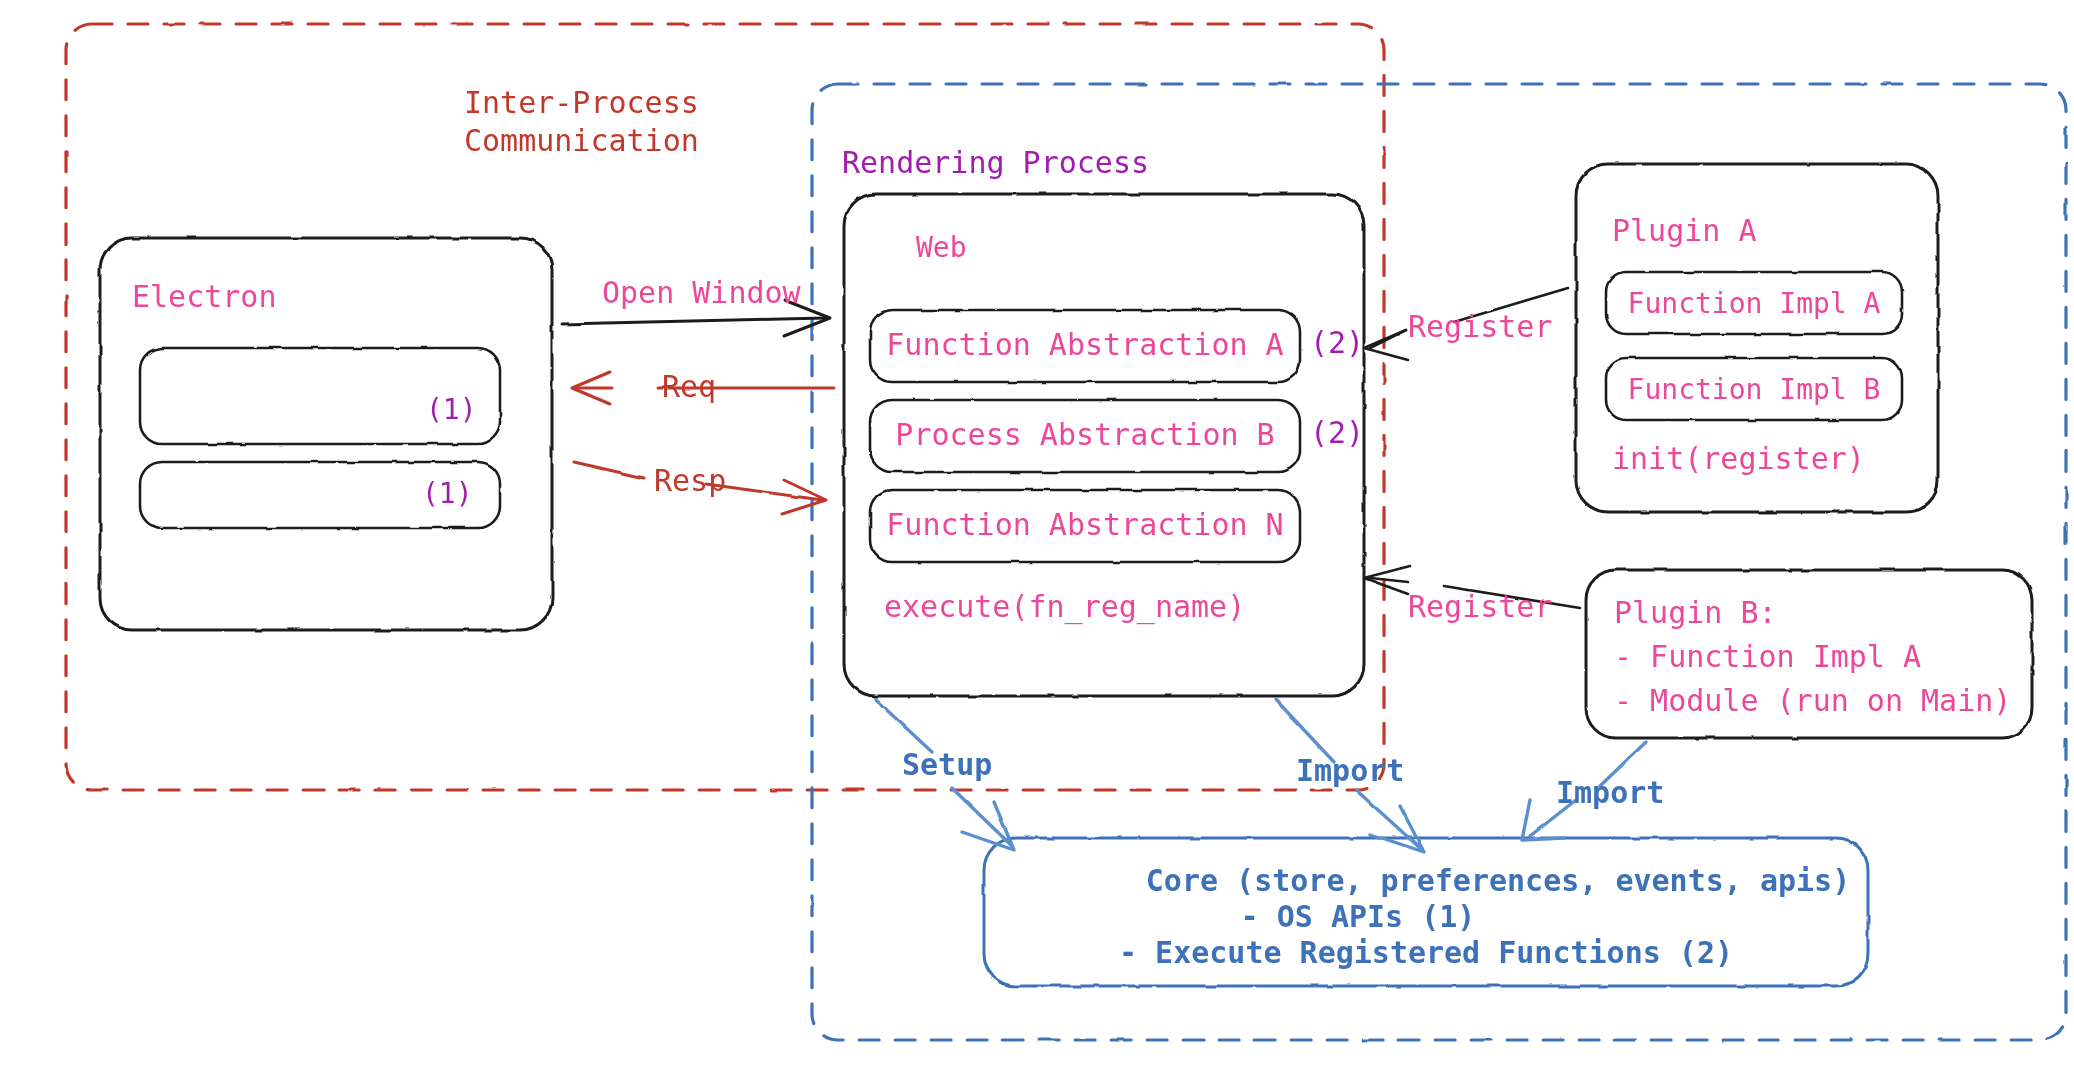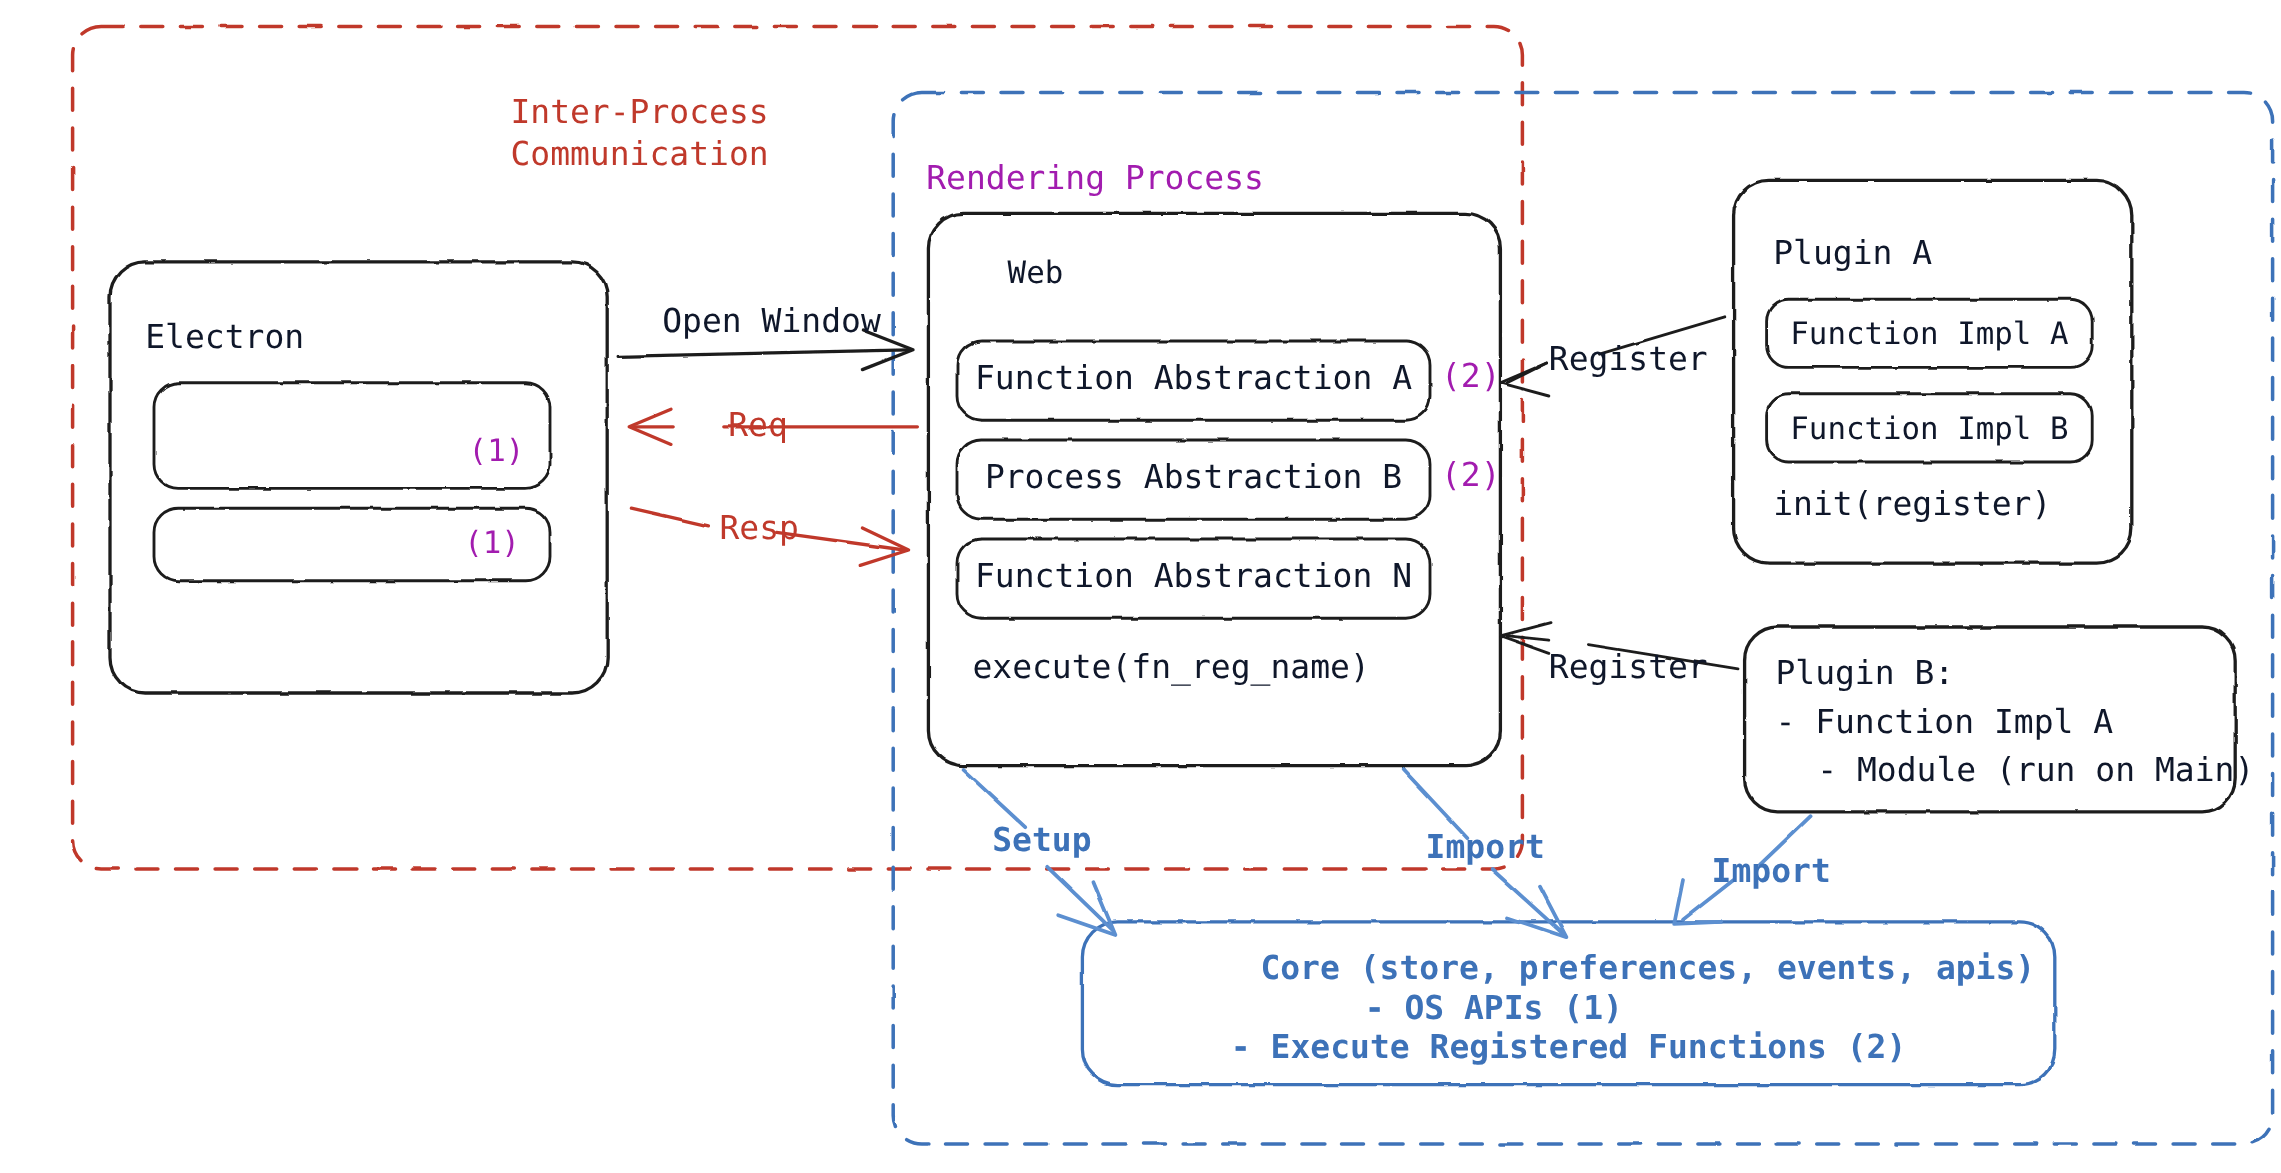--- a/index.html
+++ b/index.html
@@ -20,21 +20,21 @@
     position: absolute;
     left: 0; top: 0;
     width: 2074px;
     height: 1066px;
     pointer-events: none;
   }
   .lbl {
     position: absolute;
     white-space: pre;
     line-height: 1.28;
-    color: #0f172a;
+    color: #ec4899;
     font-family: "DejaVu Sans Mono", "Liberation Mono", monospace;
   }
   .lbl.center { text-align: center; }
   .red   { color: #c0392b; }
   .blue  { color: #a21caf; }
   .blue-bold { color: #3d72b8; font-weight: bold; }
   .t-30 { font-size: 30px; }
   .t-28 { font-size: 28px; }
 </style>
 </head>
@@ -136,21 +136,21 @@
         <path d="M 1486 800 L 1478 840 L 1520 838" stroke="#5b8fd0" stroke-width="3.4"></path>
       </g>
     </g>
   </svg>
 
   <div class="lbl red t-30" style="left:420px; top:84px;">Inter-Process
 Communication</div>
 
   <div class="lbl blue t-30" style="left:798px; top:144px;">Rendering Process</div>
 
-  <div class="lbl t-30" style="left:88px; top:288px;text-align:right;">Electron</div>
+  <div class="lbl t-30" style="left:88px; top:278px;text-align:right;">Electron</div>
 
   <div class="lbl blue t-28" style="left:382px; top:392px;">(1)</div>
 
   <div class="lbl blue t-28" style="left:378px; top:476px;">(1)</div>
 
   <div class="lbl t-28" style="left:872px; top:230px;">Web</div>
 
   <div class="lbl center t-30" style="left:832px; top:326px; width:418px;">Function Abstraction A</div>
   <div class="lbl blue t-30" style="left:1266px; top:324px;">(2)</div>
 
@@ -161,21 +161,21 @@
 
   <div class="lbl t-30" style="left:840px; top:588px;">execute(fn_reg_name)</div>
 
   <div class="lbl t-30" style="left:1568px; top:212px;">Plugin A</div>
   <div class="lbl center t-28" style="left:1566px; top:372px; width:288px;">Function Impl B</div>
   <div class="lbl center t-28" style="left:1566px; top:286px; width:288px;">Function Impl A</div>
   <div class="lbl t-30" style="left:1568px; top:440px;">init(register)</div>
 
   <div class="lbl t-30" style="left:1570px; top:594px;">Plugin B:</div>
   <div class="lbl t-30" style="left:1570px; top:638px;">- Function Impl A</div>
-  <div class="lbl t-30" style="left:1608px; top:682px;">- Module (run on Main)</div>
+  <div class="lbl t-30" style="left:1570px; top:682px;">- Module (run on Main)</div>
 
   <div class="lbl center blue-bold t-30" style="left:940px; top:862px; width:1028px;">Core (store, preferences, events, apis)</div>
   <div class="lbl center blue-bold t-30" style="left:940px; top:898px; width:748px;">- OS APIs (1)</div>
   <div class="lbl center blue-bold t-30" style="left:940px; top:934px; width:884px;">- Execute Registered Functions (2)</div>
 
   <div class="lbl t-30" style="left:558px; top:274px;">Open Window</div>
   <div class="lbl red t-30" style="left:618px; top:368px;">Req</div>
   <div class="lbl red t-30" style="left:610px; top:462px;">Resp</div>
   <div class="lbl t-30" style="left:1364px; top:308px;">Register</div>
   <div class="lbl t-30" style="left:1364px; top:588px;">Register</div>

